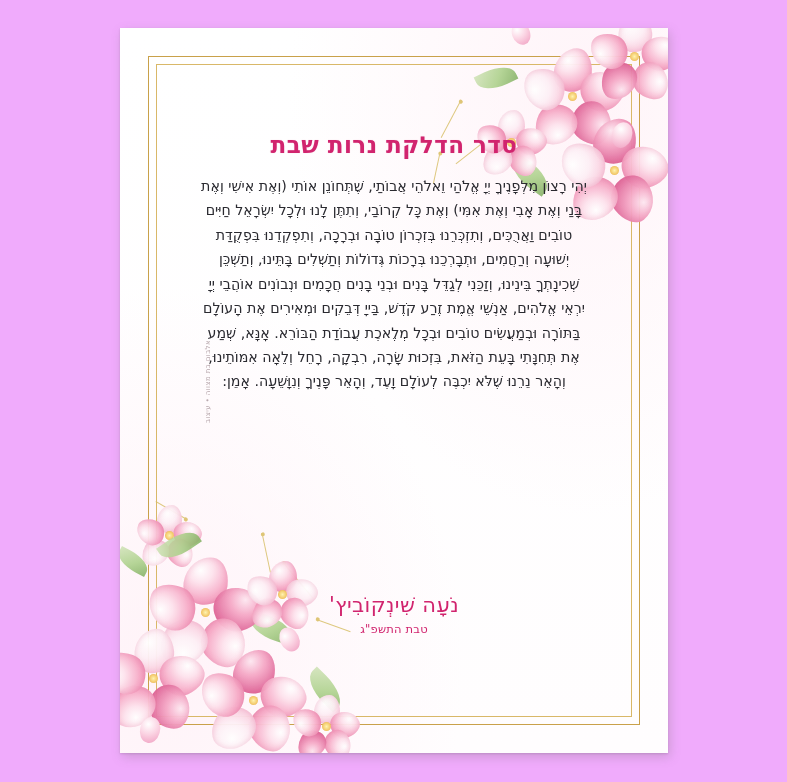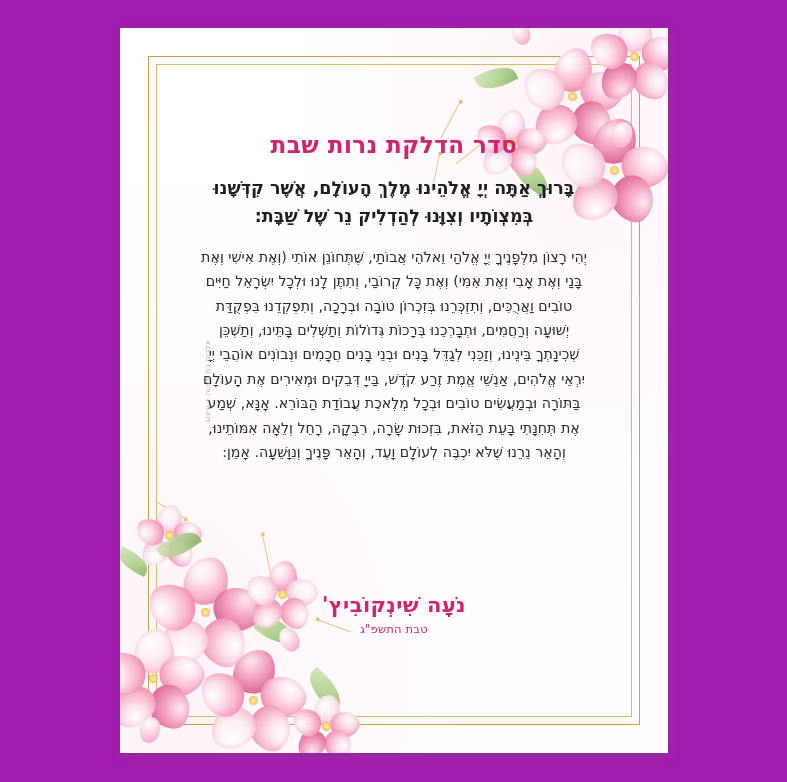--- a/index.html
+++ b/index.html
@@ -11,21 +11,21 @@
     overflow: hidden;
   }
   body {
     font-family: "DejaVu Sans", sans-serif;
   }
 
   #stage {
     position: relative;
     width: 787px;
     height: 782px;
-    background: #a21caf;
+    background: #f0abfc;
   }
 
   
   .poster {
     position: absolute;
     left: 120px;
     top: 28px;
     width: 548px;
     height: 725px;
     background: #ffffff;
@@ -170,21 +170,21 @@
   .dedication .ded-line1 {
     font-size: 13px;
     color: #d1246e;
     font-weight: bold;
     letter-spacing: .3px;
     margin-bottom: 6px;
   }
   .dedication .ded-name {
     font-size: 21px;
     color: #d1246e;
-    font-weight: bold;
+    font-weight: normal;
     letter-spacing: .4px;
     margin-bottom: 5px;
   }
   .dedication .ded-date {
     font-size: 11.5px;
     color: #d1246e;
     letter-spacing: .2px;
   }
 
   
@@ -327,21 +327,20 @@
         <div class="petal" style="left:0px; top:13px; width:26px; height:29px; transform:rotate(290deg);"></div>
         <div class="core" style="left:28px; top:27px;"></div>
       </div>
 
       <div class="bud" style="left:182px; top:128px; width:19px; height:25px; transform:rotate(-25deg);"></div>
       <div class="bud" style="left:42px; top:218px; width:20px; height:26px; transform:rotate(15deg);"></div>
     </div>
 
     <div class="content">
       <div class="title">סדר הדלקת נרות שבת</div>
-      <div class="blessing">בָּרוּךְ אַתָּה יְיָ אֱלֹהֵינוּ מֶלֶךְ הָעוֹלָם, אֲשֶׁר קִדְּשָׁנוּ בְּמִצְוֹתָיו וְצִוָּנוּ לְהַדְלִיק נֵר שֶׁל שַׁבָּת:</div>
       <div class="prayer">יְהִי רָצוֹן מִלְּפָנֶיךָ יְיָ אֱלֹהַי וֵאלֹהֵי אֲבוֹתַי, שֶׁתְּחוֹנֵן אוֹתִי (וְאֶת אִישִׁי וְאֶת בָּנַי וְאֶת אָבִי וְאֶת אִמִּי) וְאֶת כָּל קְרוֹבַי, וְתִתֶּן לָנוּ וּלְכָל יִשְׂרָאֵל חַיִּים טוֹבִים וַאֲרֻכִּים, וְתִזְכְּרֵנוּ בְּזִכְרוֹן טוֹבָה וּבְרָכָה, וְתִפְקְדֵנוּ בִּפְקֻדַּת יְשׁוּעָה וְרַחֲמִים, וּתְבָרְכֵנוּ בְּרָכוֹת גְּדוֹלוֹת וְתַשְׁלִים בָּתֵּינוּ, וְתַשְׁכֵּן שְׁכִינָתְךָ בֵּינֵינוּ, וְזַכֵּנִי לְגַדֵּל בָּנִים וּבְנֵי בָנִים חֲכָמִים וּנְבוֹנִים אוֹהֲבֵי יְיָ יִרְאֵי אֱלֹהִים, אַנְשֵׁי אֱמֶת זֶרַע קֹדֶשׁ, בַּייָ דְּבֵקִים וּמְאִירִים אֶת הָעוֹלָם בַּתּוֹרָה וּבְמַעֲשִׂים טוֹבִים וּבְכָל מְלֶאכֶת עֲבוֹדַת הַבּוֹרֵא. אָנָּא, שְׁמַע אֶת תְּחִנָּתִי בָּעֵת הַזֹּאת, בִּזְכוּת שָׂרָה, רִבְקָה, רָחֵל וְלֵאָה אִמּוֹתֵינוּ, וְהָאֵר נֵרֵנוּ שֶׁלֹּא יִכְבֶּה לְעוֹלָם וָעֶד, וְהָאֵר פָּנֶיךָ וְנִוָּשֵׁעָה. אָמֵן:</div>
     </div>
 
     <div class="dedication">
       <div class="ded-name">נֹעָה שִׁינְקוֹבִיץ'</div>
       <div class="ded-date">טבת התשפ"ג</div>
     </div>
 
     <div class="watermark">אלבום בת מצווה • עיצוב</div>
   </div>

